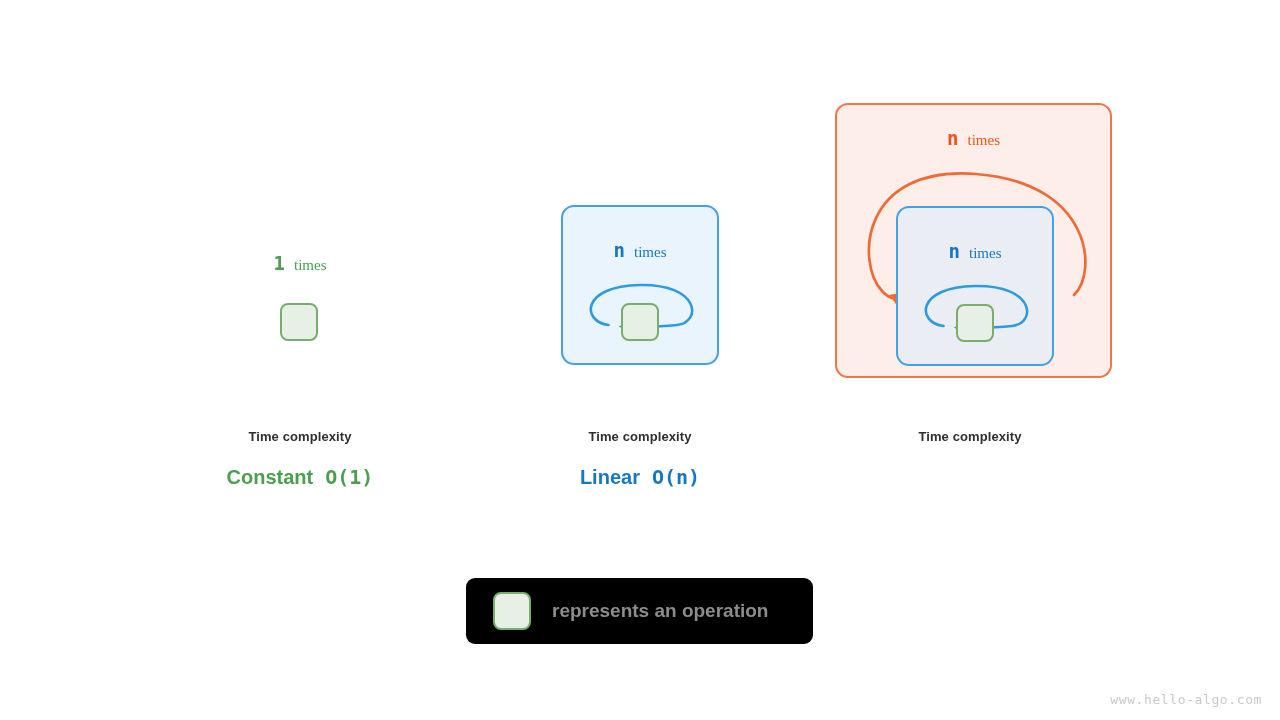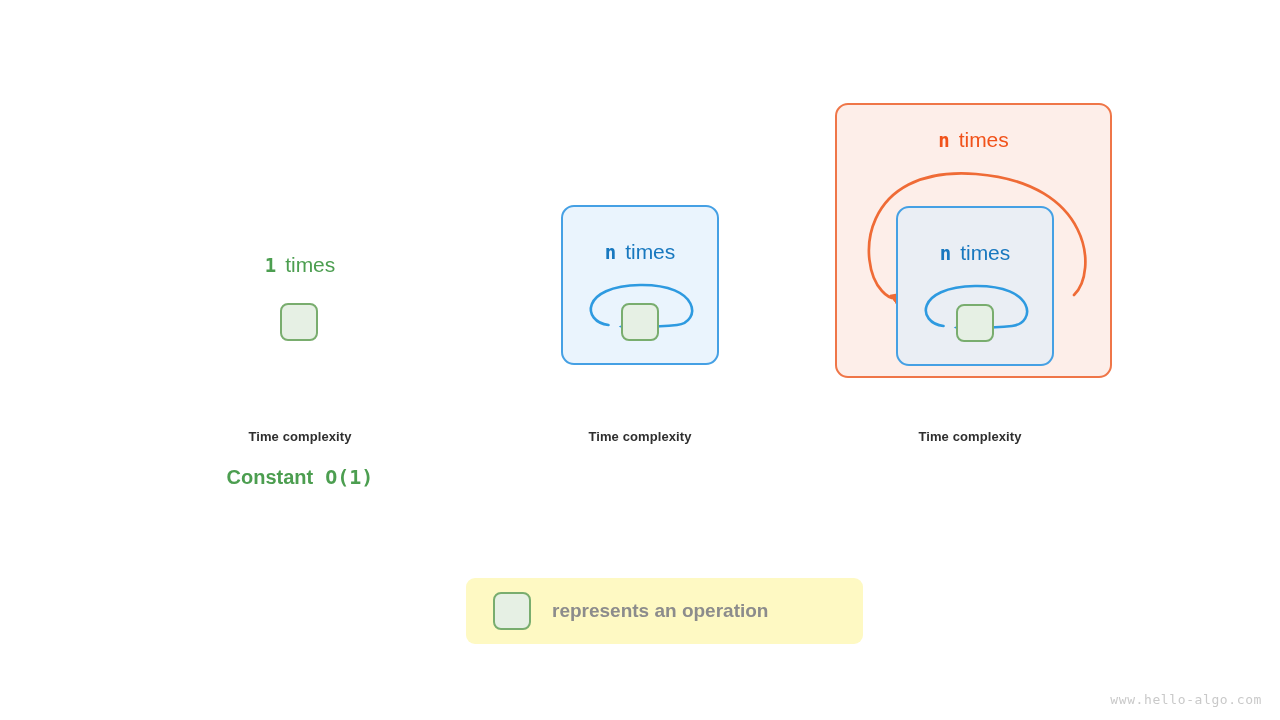--- a/index.html
+++ b/index.html
@@ -31,23 +31,23 @@
     display: flex;
     align-items: baseline;
     justify-content: center;
   }
   .count-label .num {
     font-family: "DejaVu Sans Mono", "Liberation Mono", monospace;
     font-weight: bold;
     font-size: 19px;
   }
   .count-label .word {
-    font-family: Liberation Sans, sans-serif;
+    font-family: Liberation Serif, serif;
     font-weight: 400;
-    font-size: 21px;
+    font-size: 15px;
     margin-left: 9px;
   }
   .green-text { color: #4c9e50; }
   .blue-text  { color: #1878bf; }
   .orange-text{ color: #f1521a; }
 
   
   .box-blue-outer {
     background: #eaf4fd;
     border: 2px solid #45a0e4;
@@ -114,23 +114,23 @@
     font-size: 12px;
     vertical-align: super;
     line-height: 0;
   }
 
   
   .legend {
     position: absolute;
     left: 466px;
     top: 578px;
-    width: 397px;
+    width: 347px;
     height: 66px;
-    background: #fef9c3;
+    background: #000000;
     border-radius: 9px;
     display: flex;
     align-items: center;
     box-sizing: border-box;
   }
   .legend .op-square {
     width: 38px;
     height: 38px;
     margin-left: 27px;
   }
@@ -240,20 +240,23 @@
 
   <div class="caption-block abs" style="left:150px; top:430px;">
     <div class="caption-title">Time complexity</div>
     <div class="caption-value green-text">
       <span class="name">Constant</span><span class="bigo">O(1)</span>
     </div>
   </div>
 
   <div class="caption-block abs" style="left:490px; top:430px;">
     <div class="caption-title">Time complexity</div>
+    <div class="caption-value blue-text">
+      <span class="name">Linear</span><span class="bigo">O(n)</span>
+    </div>
   </div>
 
   <div class="caption-block abs" style="left:820px; top:430px;">
     <div class="caption-title">Time complexity</div>
   </div>
 
   <div class="legend">
     <div class="op-square"></div>
     <div class="legend-text">represents an operation</div>
   </div>

